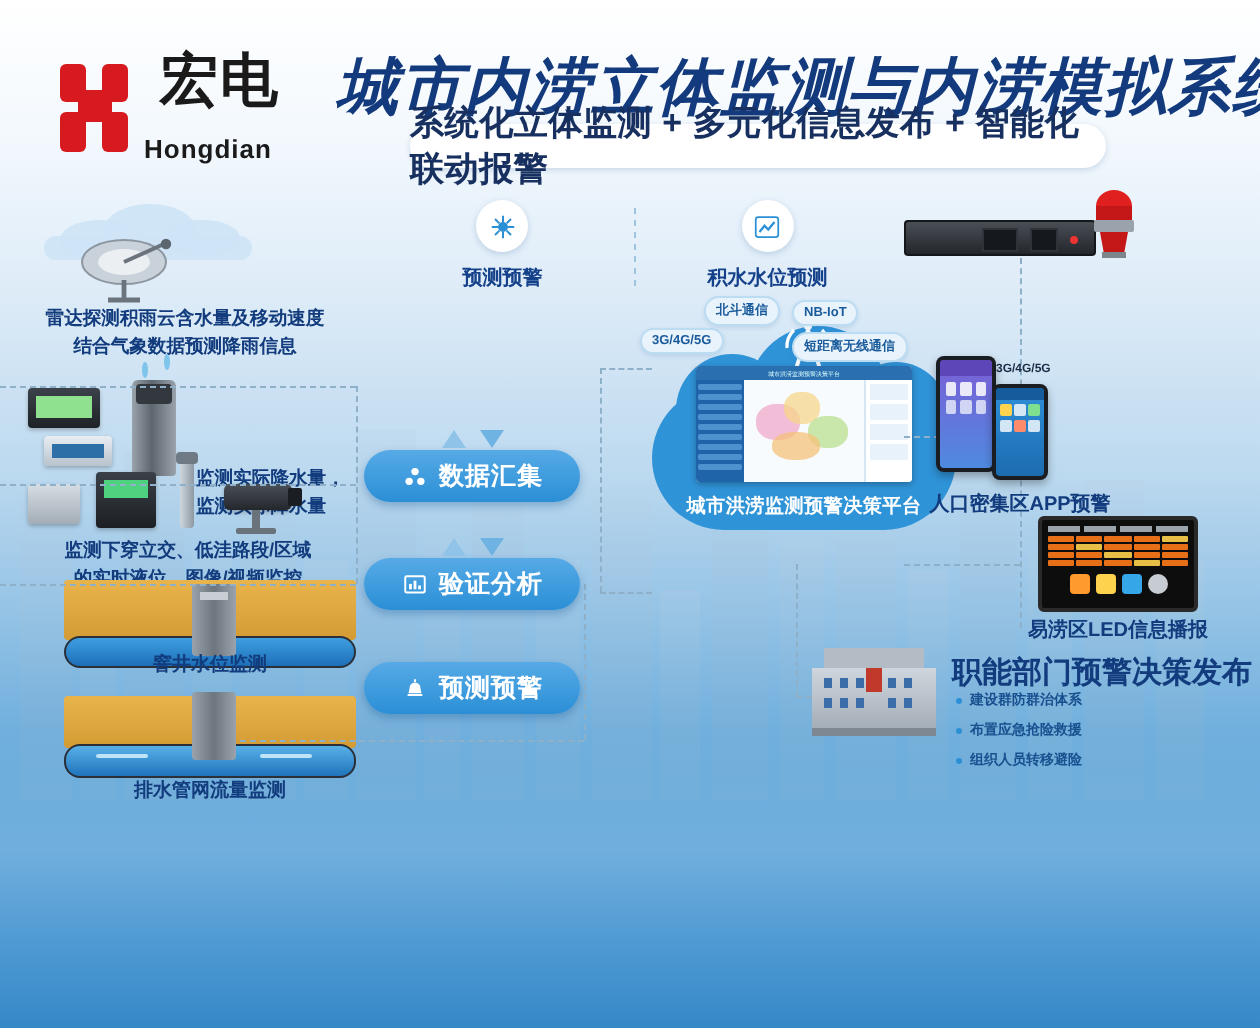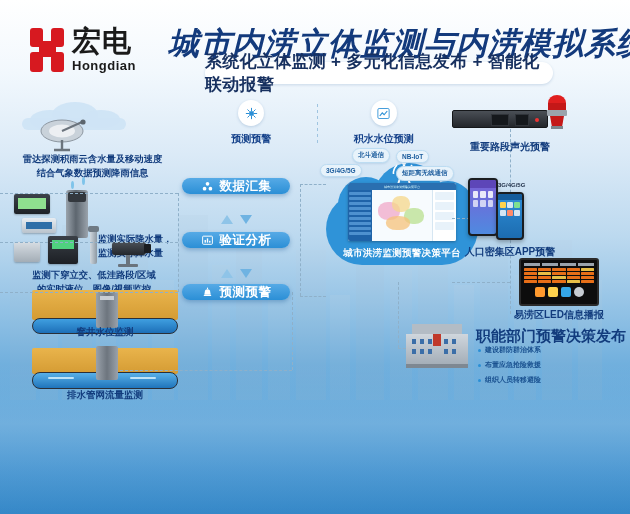--- a/index.html
+++ b/index.html
@@ -16,22 +16,22 @@
   .bld { position:absolute; bottom:0; background:linear-gradient(180deg,#b9d2e6,#7fa9c9); }
   .water-haze { position:absolute; left:0; right:0; bottom:0; height:150px;
     background:linear-gradient(180deg,rgba(255,255,255,0) 0%,rgba(180,214,240,.35) 40%,rgba(120,180,225,.25) 100%); }
 
   
   .header { position:absolute; left:0; top:0; width:630px; height:92px; }
   .logo { position:absolute; left:30px; top:27px; display:flex; align-items:center; gap:6px; }
   .logo-mark { width:36px; height:44px; position:relative; }
   .lm-bar { position:absolute; background:#d71920; border-radius:3px; }
   .logo-txt { display:flex; flex-direction:column; line-height:1; }
-  .logo-cn { font-size:29px; font-weight:bold; color:#1a1a1a; letter-spacing:1px; }
-  .logo-en { font-size:13px; font-weight:bold; color:#1a1a1a; letter-spacing:.5px; margin-top:3px; }
+  .logo-cn { font-size:29px; font-weight:bold; color:#1a1a1a; letter-spacing:1px;margin-left:8px; }
+  .logo-en { font-size:13px; font-weight:bold; color:#1a1a1a; letter-spacing:.5px; margin-top:12px; }
 
   .title-main {
     position:absolute; left:168px; top:23px; width:420px; text-align:center;
     font-size:31px; font-weight:bold; font-style:italic; color:#133a7c;
     letter-spacing:1px; white-space:nowrap;
   }
   .title-sub {
     position:absolute; left:205px; top:62px; width:348px; height:22px;
     background:#ffffff; border-radius:11px; display:flex; align-items:center; justify-content:center;
     font-size:17px; font-weight:bold; color:#17305f; letter-spacing:.3px;
@@ -64,25 +64,25 @@
 
   
   .pipe-wrap { position:absolute; width:146px; height:48px; }
   .pipe-ground { position:absolute; left:0; top:0; width:146px; height:30px; background:linear-gradient(180deg,#e9b44c,#d49b33); border-radius:2px; }
   .pipe-tube { position:absolute; left:0; top:28px; width:146px; height:16px; background:linear-gradient(180deg,#3f9fe0,#1d6fb8); border-radius:8px; border:1.5px solid #2a2f38; }
   .pipe-well { position:absolute; left:64px; top:2px; width:22px; height:36px; background:linear-gradient(90deg,#9aa2ab,#6d757e,#9aa2ab); border-radius:2px; }
   .pipe-label { position:absolute; width:146px; text-align:center; font-size:9.5px; font-weight:bold; color:#123c7d; }
 
   
   .pill {
-    position:absolute; width:108px; height:16px; border-radius:13px;
+    position:absolute; width:108px; height:26px; border-radius:13px;
     background:linear-gradient(180deg,#56aae6,#2b8fd6);
     box-shadow:0 2px 4px rgba(25,90,150,.35);
     display:flex; align-items:center; justify-content:center; gap:5px;
-    color:#fff; font-size:12.5px; font-weight:bold; letter-spacing:.5px;
+    color:#fff; font-size:12.5px; font-weight:bold; letter-spacing:.5px;margin-top:47px;
   }
   .pill-ico { width:14px; height:14px; display:flex; align-items:center; justify-content:center; }
   .arrows { position:absolute; width:40px; height:26px; display:flex; justify-content:center; gap:7px; align-items:center; }
   .arw { width:0; height:0; border-left:6px solid transparent; border-right:6px solid transparent; }
   .arw.up { border-bottom:9px solid #8fc4e8; }
   .arw.dn { border-top:9px solid #6fb3e2; }
 
   
   .cloud { position:absolute; left:322px; top:155px; width:160px; height:118px; }
   .cl-b { position:absolute; background:#2f93d8; border-radius:50%; }
@@ -400,21 +400,20 @@
     <div style="position:absolute; left:62px; top:3px; width:14px; height:12px; background:#15181c; border:1px solid #30343a;"></div>
     <div style="position:absolute; left:82px; top:7px; width:4px; height:4px; background:#e33; border-radius:50%;"></div>
   </div>
   <svg class="siren-head" viewBox="0 0 26 34">
     <ellipse cx="13" cy="8" rx="9" ry="8" fill="#e01f1f"></ellipse>
     <rect x="4" y="8" width="18" height="7" fill="#c41818"></rect>
     <rect x="3" y="15" width="20" height="6" rx="1" fill="#9aa3ac"></rect>
     <path d="M6 21 h14 l-2 11 h-10 z" fill="#c41818"></path>
     <rect x="7" y="31" width="12" height="3" fill="#7d858d"></rect>
   </svg>
-  <div class="rlabel" style="left:440px; top:140px; width:140px;">重要路段声光预警</div>
 
   <div class="phone" style="left:468px; top:178px; width:30px; height:58px;">
     <div class="phone-scr" style="background:linear-gradient(180deg,#7b5fd6,#4f8ae0);">
       <div style="height:8px; background:#5d46b8;"></div>
       <div style="padding:3px; display:grid; grid-template-columns:repeat(3,1fr); gap:2px;">
         <div style="height:7px;background:#fff;opacity:.85;border-radius:1px;"></div>
         <div style="height:7px;background:#fff;opacity:.85;border-radius:1px;"></div>
         <div style="height:7px;background:#fff;opacity:.85;border-radius:1px;"></div>
         <div style="height:7px;background:#fff;opacity:.7;border-radius:1px;"></div>
         <div style="height:7px;background:#fff;opacity:.7;border-radius:1px;"></div>

